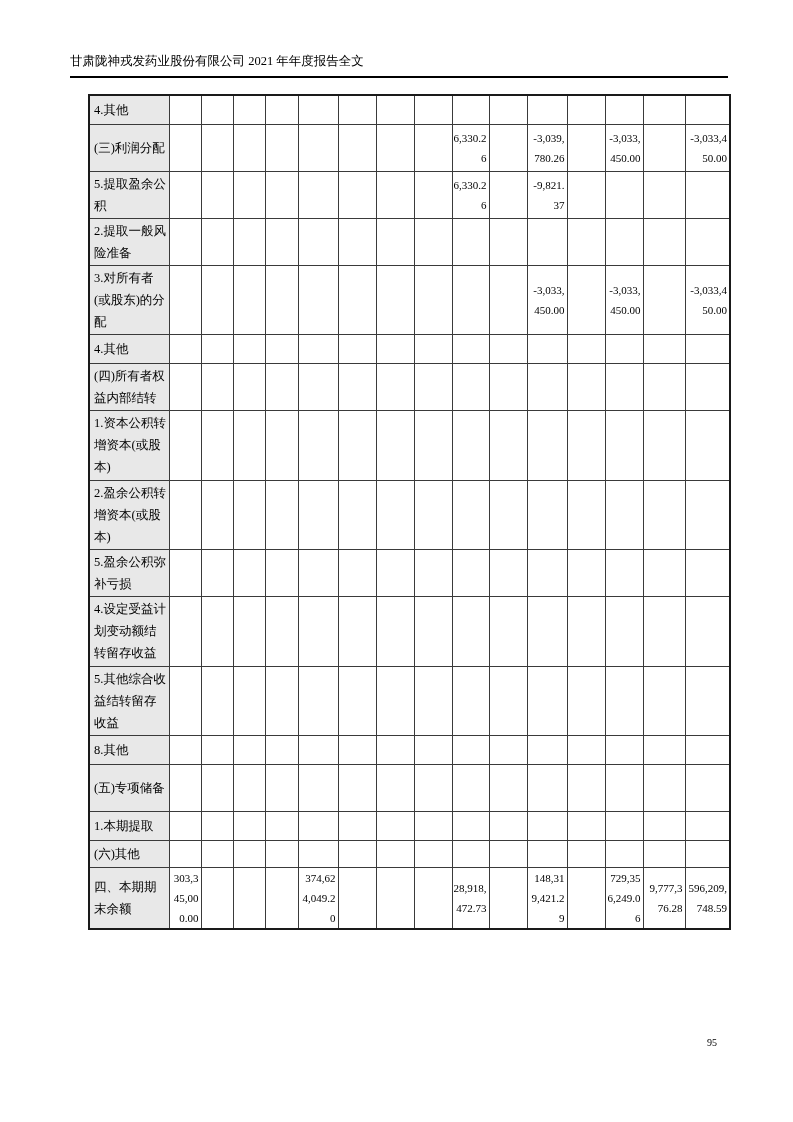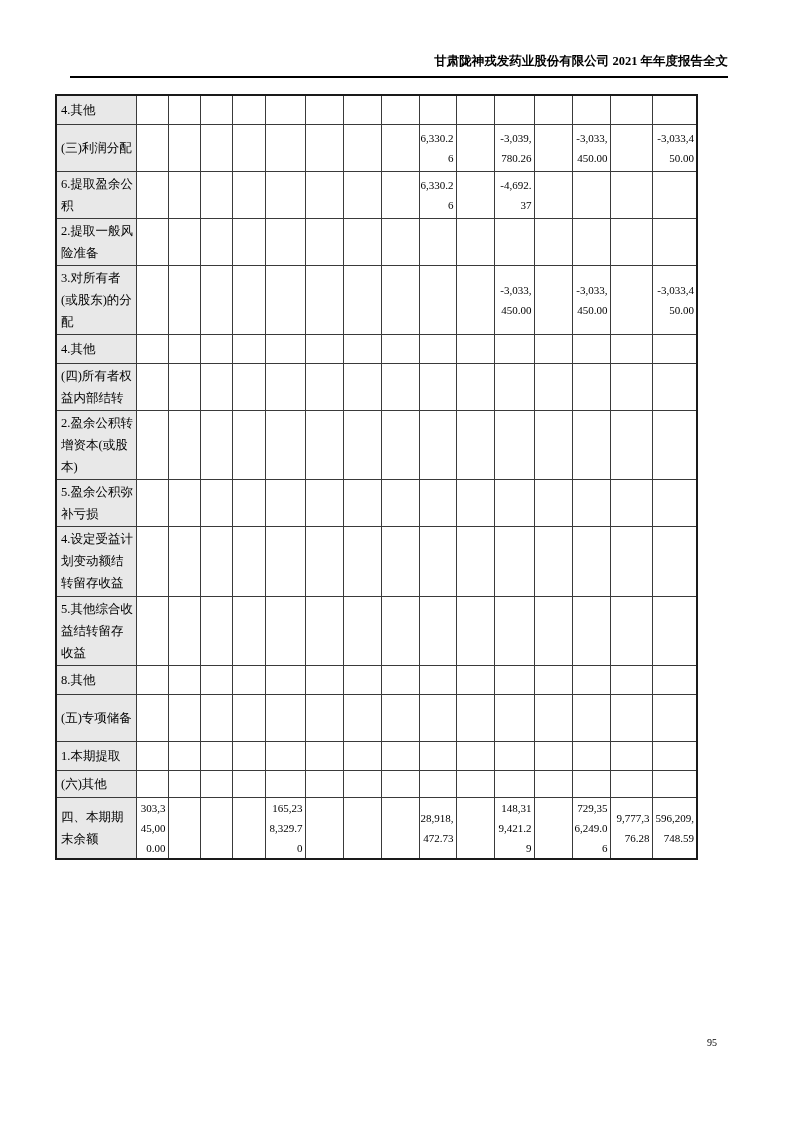--- a/index.html
+++ b/index.html
@@ -5,30 +5,29 @@
   * { box-sizing: border-box; }
   html, body { margin: 0; padding: 0; }
   body {
     width: 793px; height: 1122px;
     background: #ffffff; color: #000;
     font-family: "Liberation Serif", "DejaVu Serif", serif;
     position: relative; overflow: hidden;
   }
   .report-header {
     position: absolute; top: 53px; left: 70px; width: 658px;
-    text-align: right; font-size: 12.5px; line-height: 17px;
+    font-size: 12.5px; line-height: 17px;
     white-space: nowrap;
-    font-weight: bold;
   }
   .header-rule {
     position: absolute; top: 76px; left: 70px; width: 658px;
     height: 0; border-top: 2px solid #000;
   }
   table.equity-table {
-    position: absolute; top: 94px; left: 55px;
+    position: absolute; top: 94px; left: 88px;
     border-collapse: collapse; table-layout: fixed;
     border: 2px solid #1a1a1a;
   }
   table.equity-table td {
     border: 1px solid #3a3a3a;
     overflow: hidden;
     vertical-align: middle;
   }
   td.label-cell {
     background: #e8e8e8;
@@ -104,32 +103,32 @@
         <td class="value-cell"></td>
         <td class="value-cell">6,330.26</td>
         <td class="value-cell"></td>
         <td class="value-cell">-3,039,780.26</td>
         <td class="value-cell"></td>
         <td class="value-cell">-3,033,450.00</td>
         <td class="value-cell"></td>
         <td class="value-cell">-3,033,450.00</td>
       </tr>
       <tr style="height: 47px;">
-        <td class="label-cell">6.提取盈余公积</td>
+        <td class="label-cell">5.提取盈余公积</td>
         <td class="value-cell"></td>
         <td class="value-cell"></td>
         <td class="value-cell"></td>
         <td class="value-cell"></td>
         <td class="value-cell"></td>
         <td class="value-cell"></td>
         <td class="value-cell"></td>
         <td class="value-cell"></td>
         <td class="value-cell">6,330.26</td>
         <td class="value-cell"></td>
-        <td class="value-cell">-4,692.37</td>
+        <td class="value-cell">-9,821.37</td>
         <td class="value-cell"></td>
         <td class="value-cell"></td>
         <td class="value-cell"></td>
         <td class="value-cell"></td>
       </tr>
       <tr style="height: 47px;">
         <td class="label-cell">2.提取一般风险准备</td>
         <td class="value-cell"></td>
         <td class="value-cell"></td>
         <td class="value-cell"></td>
@@ -177,20 +176,38 @@
         <td class="value-cell"></td>
         <td class="value-cell"></td>
         <td class="value-cell"></td>
         <td class="value-cell"></td>
         <td class="value-cell"></td>
         <td class="value-cell"></td>
         <td class="value-cell"></td>
       </tr>
       <tr style="height: 44px;">
         <td class="label-cell">(四)所有者权益内部结转</td>
+        <td class="value-cell"></td>
+        <td class="value-cell"></td>
+        <td class="value-cell"></td>
+        <td class="value-cell"></td>
+        <td class="value-cell"></td>
+        <td class="value-cell"></td>
+        <td class="value-cell"></td>
+        <td class="value-cell"></td>
+        <td class="value-cell"></td>
+        <td class="value-cell"></td>
+        <td class="value-cell"></td>
+        <td class="value-cell"></td>
+        <td class="value-cell"></td>
+        <td class="value-cell"></td>
+        <td class="value-cell"></td>
+      </tr>
+      <tr style="height: 70px;">
+        <td class="label-cell">1.资本公积转增资本(或股本)</td>
         <td class="value-cell"></td>
         <td class="value-cell"></td>
         <td class="value-cell"></td>
         <td class="value-cell"></td>
         <td class="value-cell"></td>
         <td class="value-cell"></td>
         <td class="value-cell"></td>
         <td class="value-cell"></td>
         <td class="value-cell"></td>
         <td class="value-cell"></td>
@@ -343,21 +360,21 @@
         <td class="value-cell"></td>
         <td class="value-cell"></td>
         <td class="value-cell"></td>
       </tr>
       <tr style="height: 54px;">
         <td class="label-cell">四、本期期末余额</td>
         <td class="value-cell">303,345,000.00</td>
         <td class="value-cell"></td>
         <td class="value-cell"></td>
         <td class="value-cell"></td>
-        <td class="value-cell">165,238,329.70</td>
+        <td class="value-cell">374,624,049.20</td>
         <td class="value-cell"></td>
         <td class="value-cell"></td>
         <td class="value-cell"></td>
         <td class="value-cell">28,918,472.73</td>
         <td class="value-cell"></td>
         <td class="value-cell">148,319,421.29</td>
         <td class="value-cell"></td>
         <td class="value-cell">729,356,249.06</td>
         <td class="value-cell">9,777,376.28</td>
         <td class="value-cell">596,209,748.59</td>

